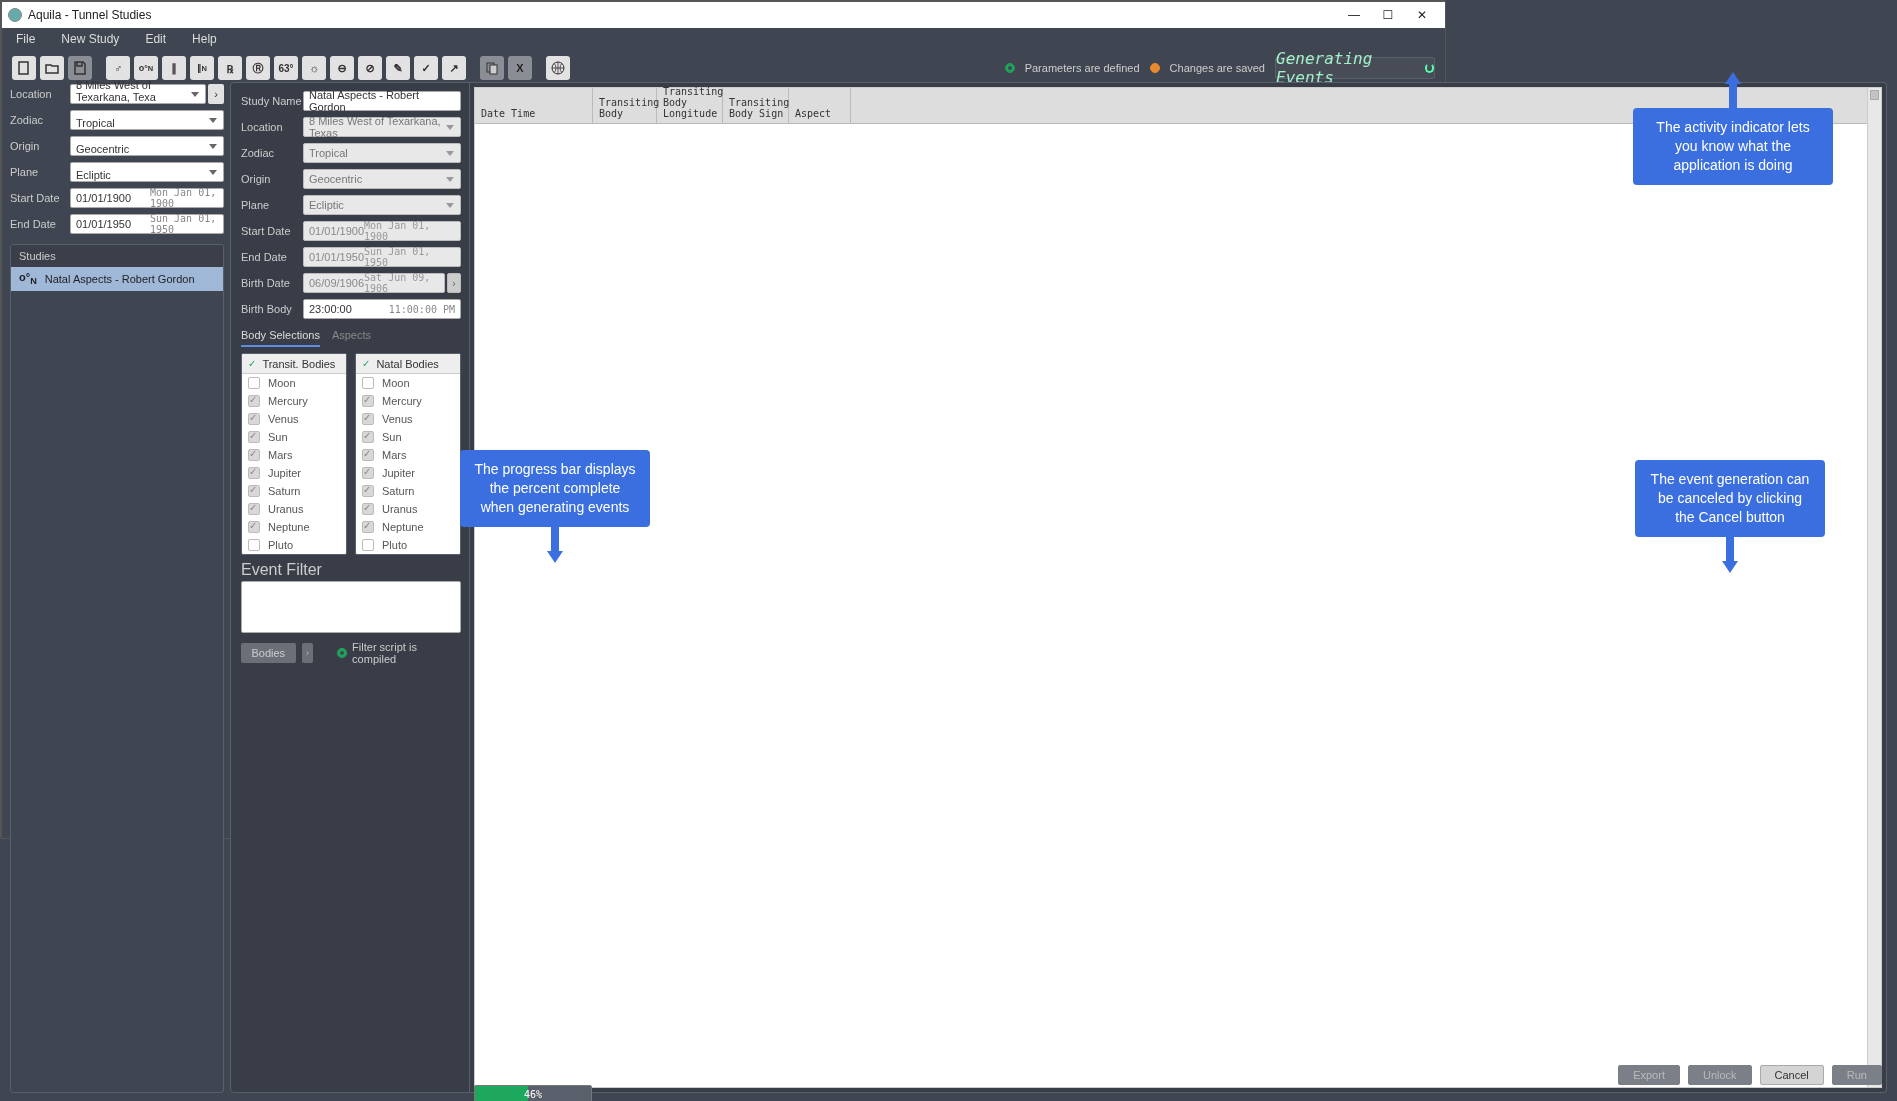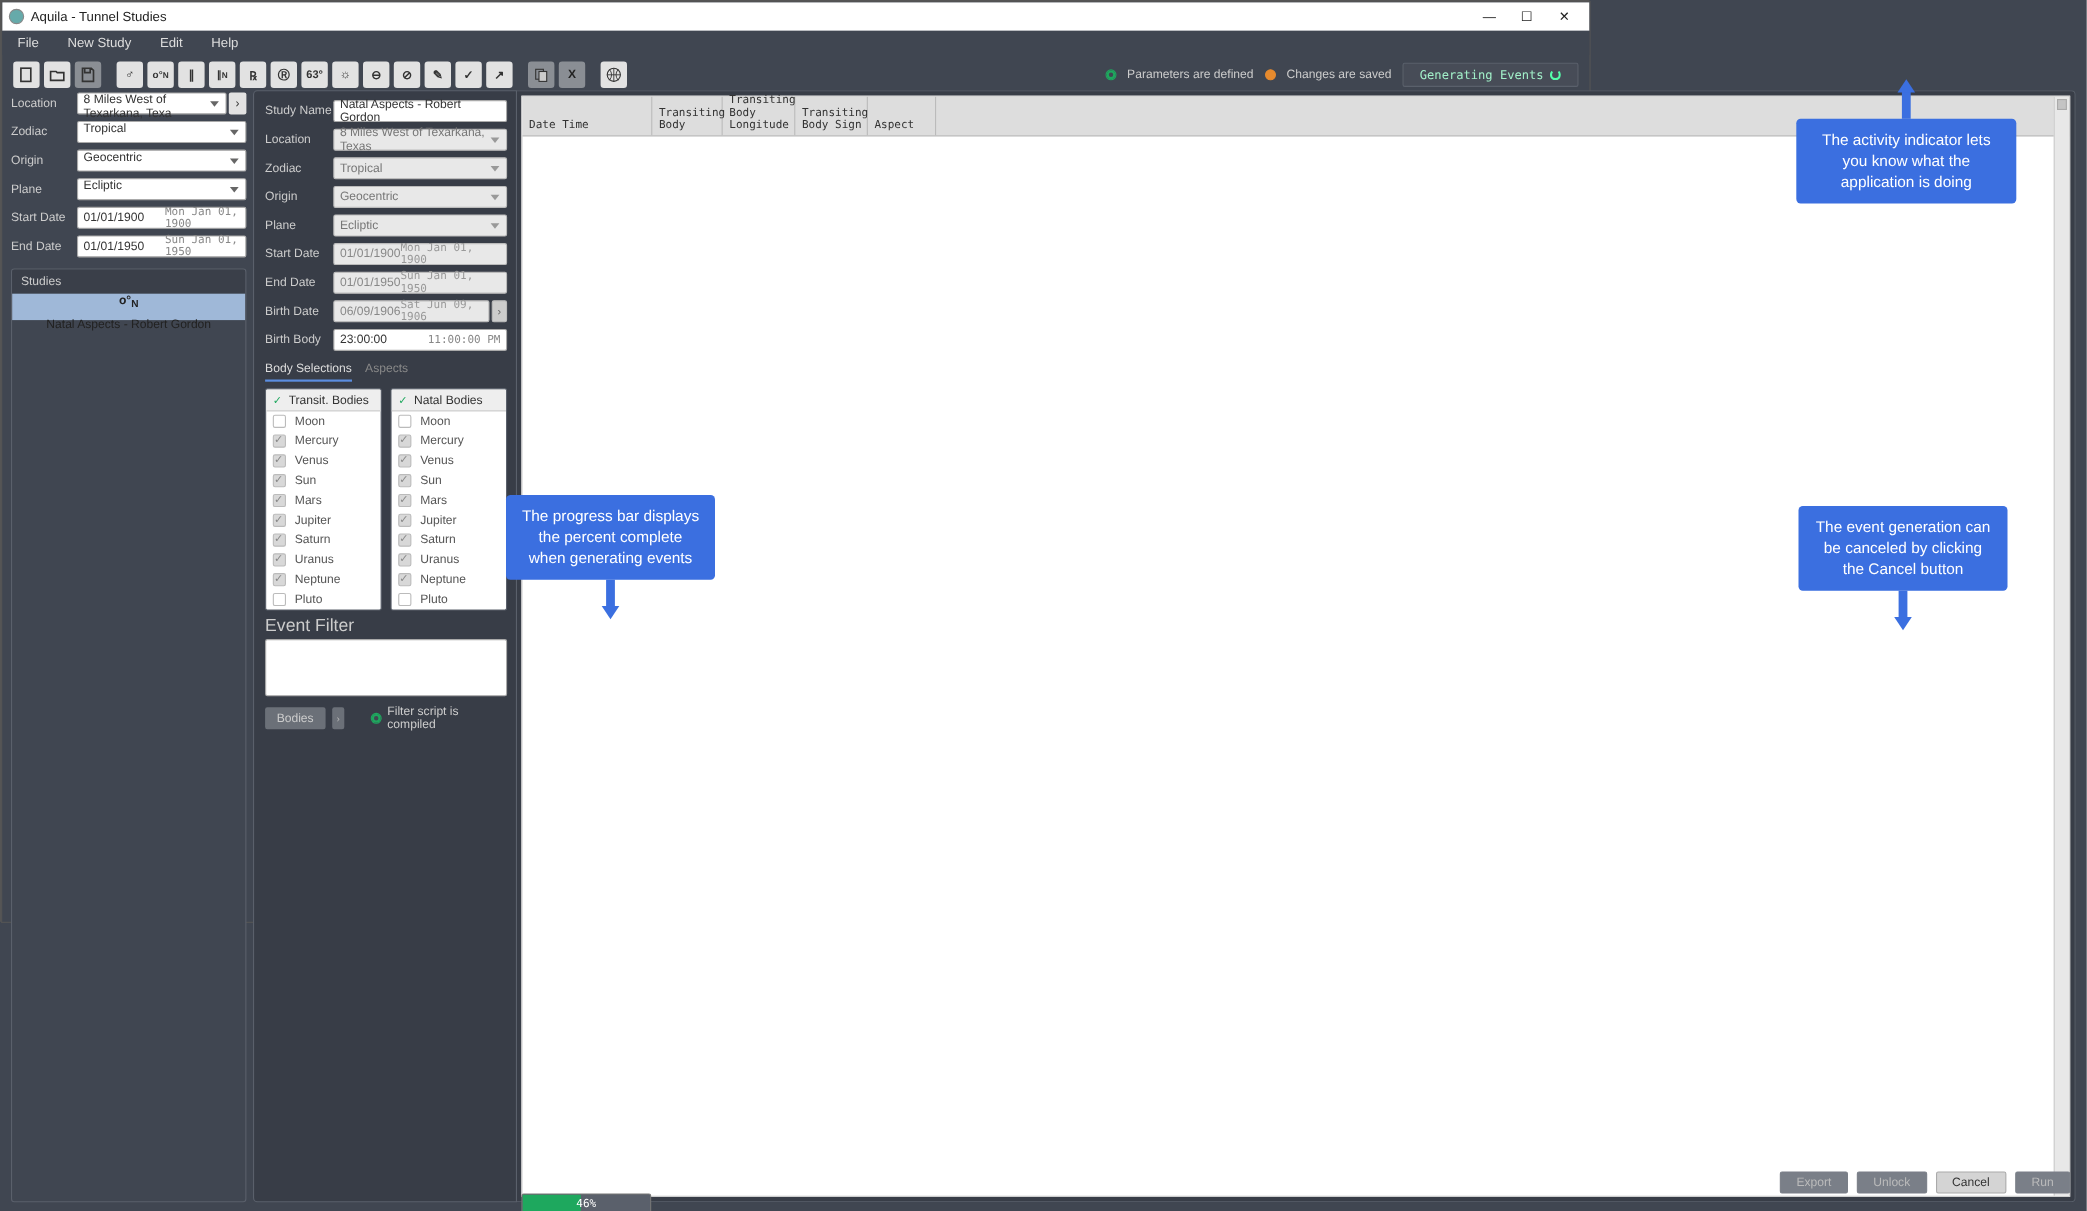--- a/index.html
+++ b/index.html
@@ -17,40 +17,40 @@
   .tbtn { width:24px; height:24px; background:#e2e2e2; border-radius:3px; display:flex; align-items:center; justify-content:center; color:#333; font-size:11px; font-weight:bold; position:relative;}
   .tbtn.dark { background:#8a8e94; color:#222;}
   .tbtn svg{width:16px;height:16px;}
   .tbsep { width:6px; }
   
   .status-right { margin-left:auto; display:flex; align-items:center; gap:10px; padding-right:10px;}
   .status-dot { width:10px; height:10px; border-radius:50%; border:1px solid #1b8; background:#404651; display:inline-block;}
   .status-dot.green { border-color:#1ea85e; box-shadow: inset 0 0 0 2px #1ea85e;}
   .status-dot.orange { border-color:#e68a2e; box-shadow: inset 0 0 0 2px #e68a2e; background:#e68a2e;}
   .status-lbl { font-size:11px; color:#ccc;}
-  .gen-btn { width:160px; height:22px; background:#474c57; border:1px solid #5a606b; border-radius:2px; color:#a2f0c9; font-family:monospace; font-size:11px; display:flex; align-items:center; justify-content:center; gap:6px;}
+  .gen-btn { width:160px; height:22px; background:#474c57; border:1px solid #5a606b; border-radius:2px; color:#a2f0c9; font-family:monospace; font-size:16px; display:flex; align-items:center; justify-content:center; gap:6px;font-style:italic;}
   .spinner { width:10px;height:10px;border:2px solid #5fa;border-top-color:transparent;border-radius:50%; display:inline-block;}
   
   .main { position:absolute; top:82px; left:0; right:0; bottom:0; display:flex; }
   .left-panel { width:230px; padding:0 6px 8px 10px; display:flex; flex-direction:column; }
   .center-panel { width:240px; background:#383d47; border:1px solid #5a606b; border-radius:4px 0 0 4px; margin:0 0 8px 0; display:flex; flex-direction:column; padding:6px 8px 8px 10px; position:relative;}
   .right-panel { flex:1; background:#383d47; border:1px solid #5a606b; border-left:none; border-radius:0 4px 4px 0; margin:0 10px 8px 0; display:flex; flex-direction:column; position:relative;}
   
   .lrow { display:flex; align-items:center; height:24px; margin-bottom:2px;}
   .lrow label { width:60px; color:#ccc; font-size:11px;}
-  .l-select { flex:1; height:20px; background:#fff; border:1px solid #aaa; border-radius:2px; color:#333; font-size:11px; padding:0 18px 0 5px; position:relative; display:flex; align-items:flex-start;}
+  .l-select { flex:1; height:20px; background:#fff; border:1px solid #aaa; border-radius:2px; color:#333; font-size:11px; padding:0 18px 0 5px; position:relative; display:flex; align-items:flex-end;}
   .l-select::after{ content:""; position:absolute; right:6px; top:7px; width:0;height:0;border-left:4px solid transparent;border-right:4px solid transparent;border-top:5px solid #666;}
   .l-date { flex:1; height:20px; background:#fff; border:1px solid #aaa; border-radius:2px; display:flex; align-items:center; padding:0 5px; gap:6px;}
   .l-date input{border:none;width:68px;font-size:11px;color:#333;outline:none;}
   .l-date .daylbl{ margin-left:auto; font-family:monospace; font-size:10px; color:#888;}
   .loc-btn{ width:16px; height:20px; background:#e2e2e2; border-radius:2px; margin-left:2px; display:flex;align-items:center;justify-content:center;color:#333;font-size:11px;}
   
   .studies-box { flex:1; border:1px solid #5a606b; border-radius:3px; background:#404651; margin-top:6px; display:flex; flex-direction:column; overflow:hidden;}
   .studies-head { height:22px; background:#3a3f49; display:flex; align-items:center; padding:0 8px; color:#ccc; font-size:11px;}
-  .study-item { height:24px; background:#9fb8d8; color:#222; display:flex; align-items:center; padding:0 8px; gap:8px; font-size:11px;flex-direction:column;}
+  .study-item { height:24px; background:#9fb8d8; color:#222; display:flex; align-items:center; padding:0 8px; gap:8px; font-size:11px;}
   .study-icon { font-size:11px; font-weight:bold;}
   
   .crow{ display:flex; align-items:center; height:24px; margin-bottom:2px; }
   .crow label{ width:62px; color:#ccc; font-size:11px;}
   .c-input { flex:1; height:20px; background:#fff; border:1px solid #aaa; border-radius:2px; color:#333; font-size:11px; padding:0 5px; display:flex; align-items:center;}
   .c-select { flex:1; height:20px; background:#e8e8e8; border:1px solid #bbb; border-radius:2px; color:#777; font-size:11px; padding:0 18px 0 5px; position:relative; display:flex; align-items:center;}
   .c-select::after{ content:""; position:absolute; right:6px; top:7px; width:0;height:0;border-left:4px solid transparent;border-right:4px solid transparent;border-top:5px solid #999;}
   .c-date { flex:1; height:20px; background:#e8e8e8; border:1px solid #bbb; border-radius:2px; display:flex; align-items:center; padding:0 5px;}
   .c-date .dv{font-size:11px;color:#888;}
   .c-date .daylbl{margin-left:auto;font-family:monospace;font-size:10px;color:#999;}

